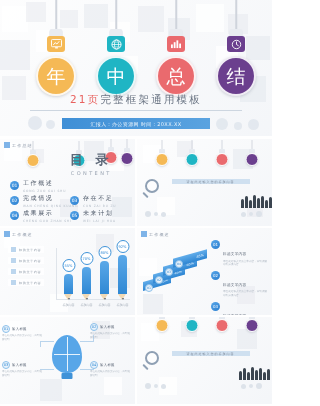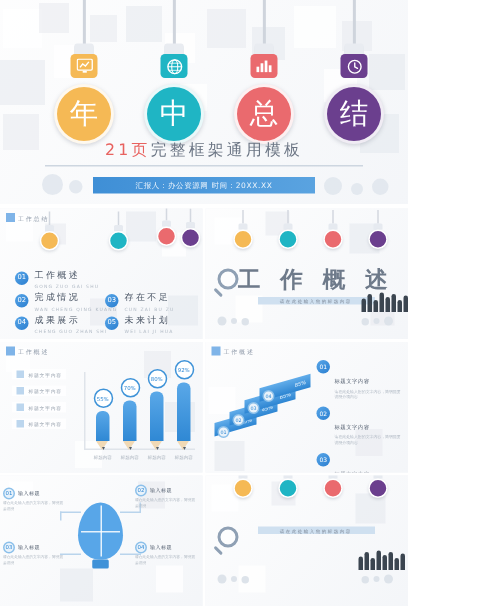--- a/index.html
+++ b/index.html
@@ -346,20 +346,24 @@
       <div class="mc"></div>
         <div class="mn"></div>
       <div class="mg" style="background:#EA6A6E;"></div>
     </div>
     <div class="mini-bulb" style="left:120px;top:9px;width:13px;">
       <div class="mc"></div>
         <div class="mn"></div>
       <div class="mg" style="background:#6B3F8E;"></div>
     </div>
 
+    <div class="toc-title">
+      <div class="cn">目 录</div>
+      <div class="en">CONTENT</div>
+    </div>
 
     <div class="toc-item" style="left:10px;top:40px;">
       <span class="dot">01</span>
       <span class="labels">
         <span class="cn">工作概述</span>
         <span class="en">GONG ZUO GAI SHU</span>
       </span>
     </div>
     <div class="toc-item" style="left:10px;top:55px;">
       <span class="dot">02</span>
@@ -420,21 +424,20 @@
         <div class="mn"></div>
         <div class="mg" style="background:#6B3F8E;"></div>
     </div>
 
     <div class="magnifier" style="left:8px;top:40px;">
       <div class="ring"></div>
         <div class="handle"></div>
     </div>
 
     <div class="sec-title" style="top:38px;left:16px;right:4px;">
-      <div class="cn">工 作 概 述</div>
       <div class="bar">请在此处输入您的标题内容</div>
     </div>
 
     <div class="crowd" style="left:104px;top:56px;">
       <i style="height:9px"></i>
         <i style="height:12px"></i>
         <i style="height:8px"></i>
       <i style="height:13px"></i>
         <i style="height:10px"></i>
         <i style="height:12px"></i>

